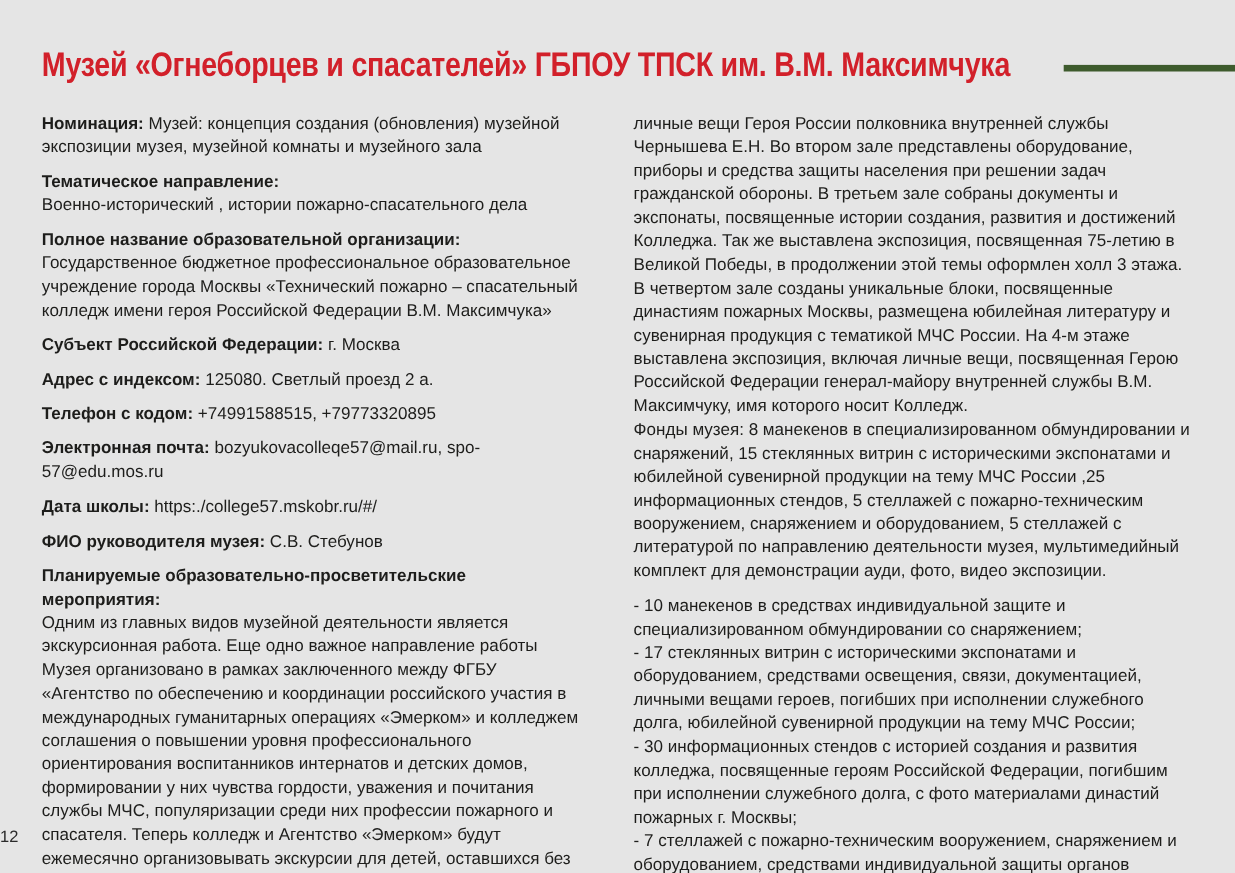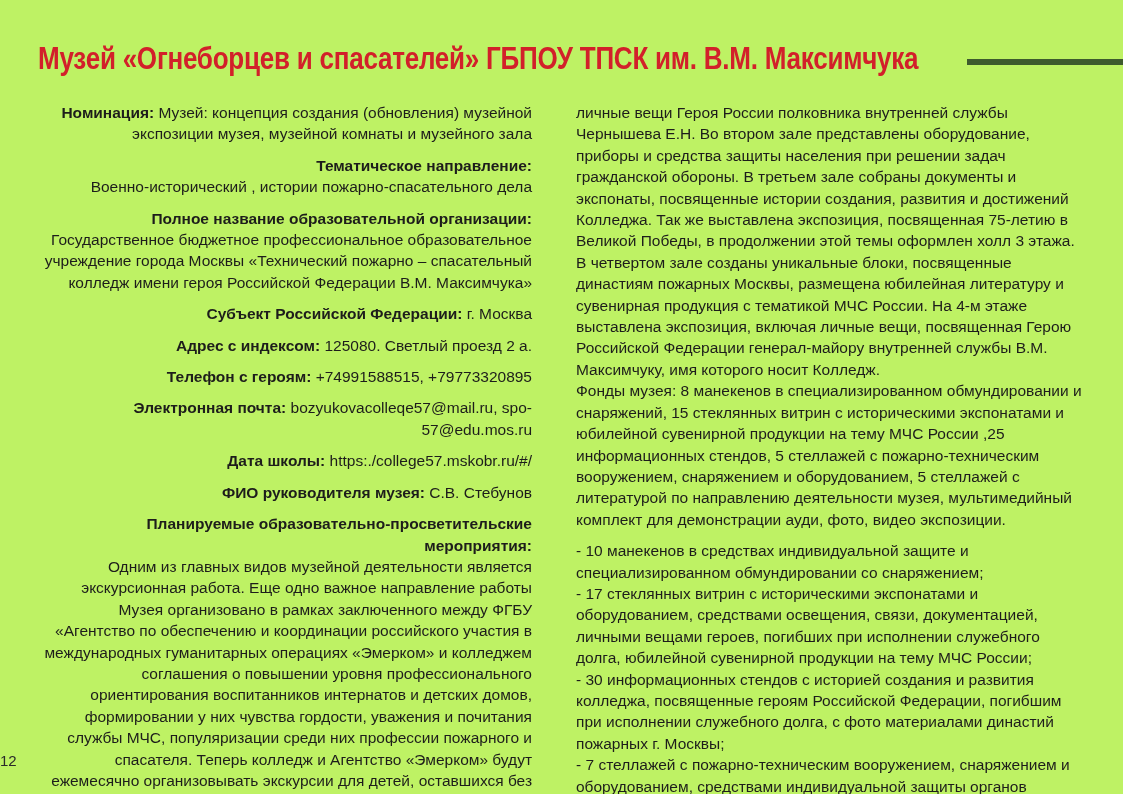--- a/index.html
+++ b/index.html
@@ -2,42 +2,42 @@
 <html lang="ru"><head>
 <meta charset="utf-8">
 <style>
   html, body { margin: 0; padding: 0; background: #ffffff; }
   body {
     width: 1123px; height: 794px;
     font-family: "Liberation Sans", sans-serif;
     color: #1d1d1b;
     overflow: hidden;
   }
-  .page { position: relative; width: 1123px; height: 794px; background: #bef264; }
+  .page { position: relative; width: 1123px; height: 794px; background: #e5e5e5; }
 
   .title {
     position: absolute; left: 38px; top: 41px; margin: 0;
     font-size: 31px; font-weight: 700; color: #d2202a;
     white-space: nowrap; letter-spacing: -0.3px;
     transform: scaleX(0.84); transform-origin: left center;
   }
   .green-rule {
     position: absolute; right: 0; top: 59px;
     width: 156px; height: 6px; background: #3e5b2d;
   }
 
   .columns {
     position: absolute; left: 38px; top: 102px; width: 1050px;
     display: flex; gap: 44px;
     font-size: 15.5px; line-height: 21.4px;
   }
   .col-left  { width: 494px; }
   .col-right { width: 512px; }
 
-  .block { margin: 0 0 10px 0; text-align: right; }
+  .block { margin: 0 0 10px 0; }
   .lbl { font-weight: 700; }
   .stacked .lbl { display: block; }
   .para { margin: 0; }
   .fund-section { margin-top: 10px; }
 
   .footer {
     position: absolute; left: 0; top: 752px; width: 1123px;
     font-size: 15px; color: #2a2a2a;
   }
 </style>
@@ -66,21 +66,21 @@
       </p>
       <p class="block inline">
         <span class="lbl">Субъект Российской Федерации:</span>
         <span class="txt">г. Москва</span>
       </p>
       <p class="block inline">
         <span class="lbl">Адрес с индексом:</span>
         <span class="txt">125080. Светлый проезд 2 а.</span>
       </p>
       <p class="block inline">
-        <span class="lbl">Телефон с героям:</span>
+        <span class="lbl">Телефон с кодом:</span>
         <span class="txt">+74991588515, +79773320895</span>
       </p>
       <p class="block inline">
         <span class="lbl">Электронная почта:</span>
         <span class="txt">bozyukovacolleqe57@mail.ru, spo-57@edu.mos.ru</span>
       </p>
       <p class="block inline">
         <span class="lbl">Дата школы:</span>
         <span class="txt">https:./college57.mskobr.ru/#/</span>
       </p>

